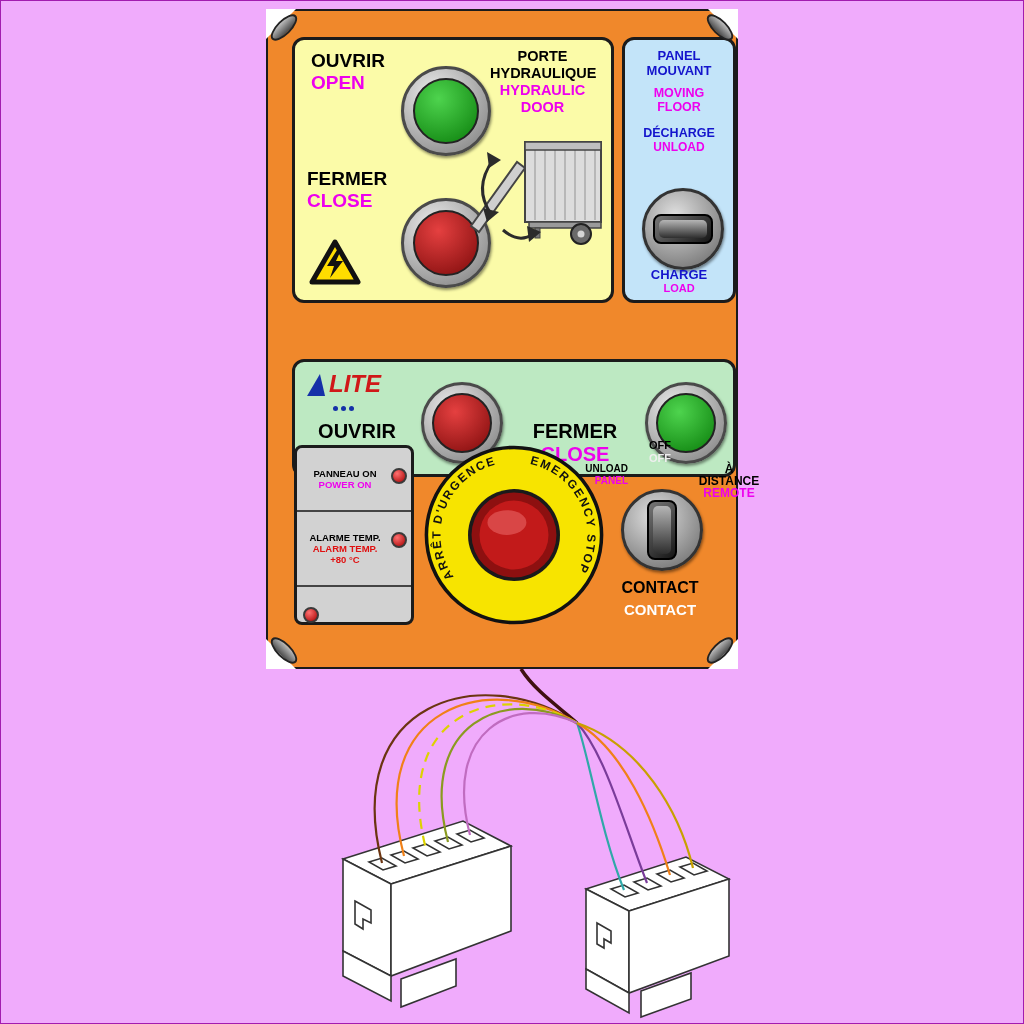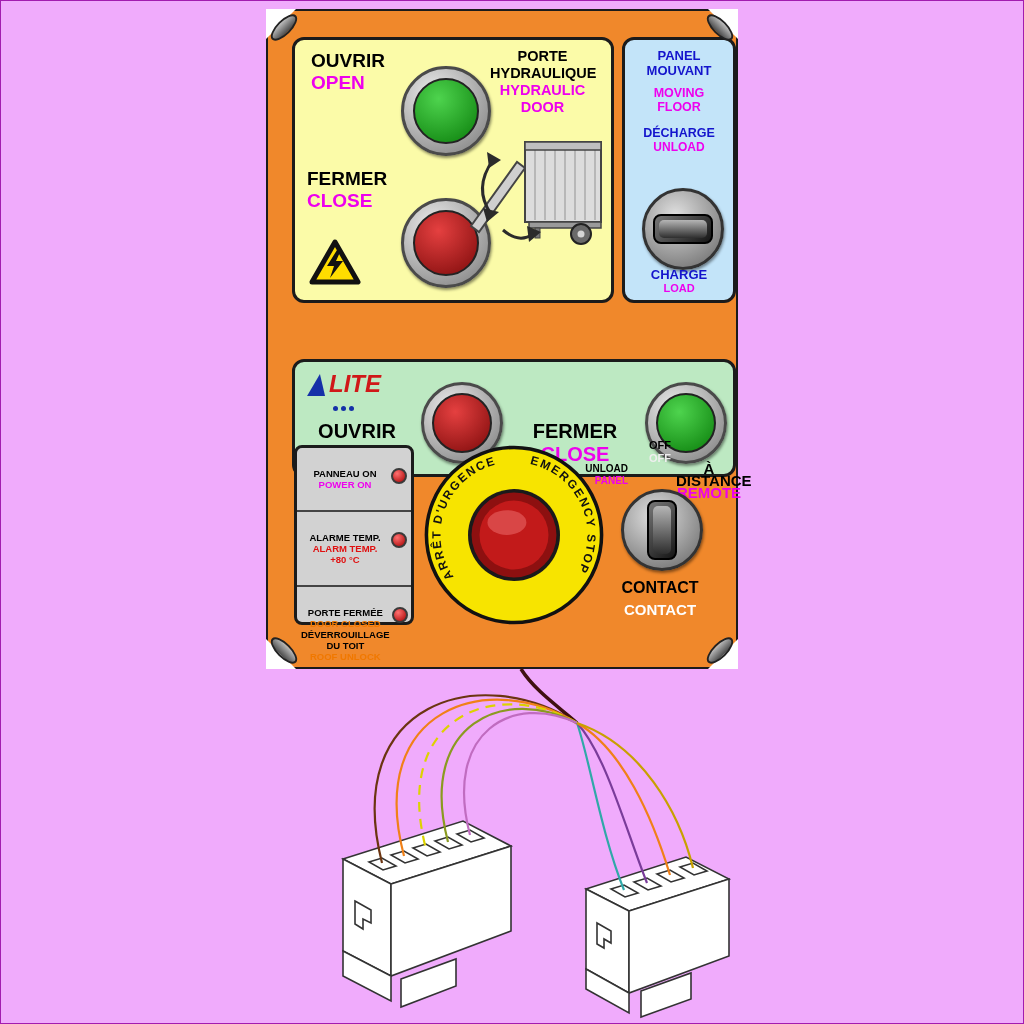--- a/index.html
+++ b/index.html
@@ -164,26 +164,20 @@
       </div>
       <div class="ledrow">
         <div class="ledtxt">
           <div class="fr">ALARME TEMP.</div>
           <div class="red-t">ALARM TEMP.</div>
           <div class="red-t">+80 °C</div>
         </div>
         <div class="led"></div>
       </div>
       <div class="ledrow">
-        <div class="ledtxt">
-          <div class="fr">PORTE FERMÉE</div>
-          <div class="or-t" style="font-weight:bold;">DOOR CLOSED</div>
-          <div class="fr">DÉVERROUILLAGE DU TOIT</div>
-          <div class="or-t" style="font-weight:bold;">ROOF UNLOCK</div>
-        </div>
         <div class="led"></div>
       </div>
     </div>
 
     <svg class="estop-svg" viewBox="0 0 208 208">
       <defs>
         <path id="arcL" d="M 45 162 A 82 82 0 0 1 104 22"></path>
         <path id="arcR" d="M 104 22 A 82 82 0 0 1 163 162"></path>
       </defs>
       <circle cx="104" cy="104" r="99" fill="#F7E400" stroke="#111" stroke-width="4"></circle>
@@ -200,21 +194,21 @@
     </svg>
 
     <div class="mlabel" style="left:346px;top:428px;width:92px;font-size:11px;line-height:13px;">
       <div class="fr">OFF</div>
       <div style="color:#EFEFEF;">OFF</div>
     </div>
     <div class="mlabel" style="left:298px;top:452px;width:62px;font-size:10px;line-height:12px;text-align:right;">
       <div class="fr">UNLOAD</div>
       <div class="en">PANEL</div>
     </div>
-    <div class="mlabel" style="left:408px;top:452px;width:66px;font-size:15px;line-height:12px;">
+    <div class="mlabel" style="left:428px;top:452px;width:66px;font-size:12px;line-height:12px;">
       <div class="fr">À DISTANCE</div>
       <div class="en">REMOTE</div>
     </div>
     <div class="rot" style="left:353px;top:478px;width:76px;height:76px;">
       <div class="knob v"></div>
     </div>
     <div class="mlabel fr" style="left:328px;top:568px;width:128px;font-size:16px;">CONTACT</div>
     <div class="mlabel" style="left:328px;top:590px;width:128px;font-size:15px;color:#FFFFFF;">CONTACT</div>
 
 

